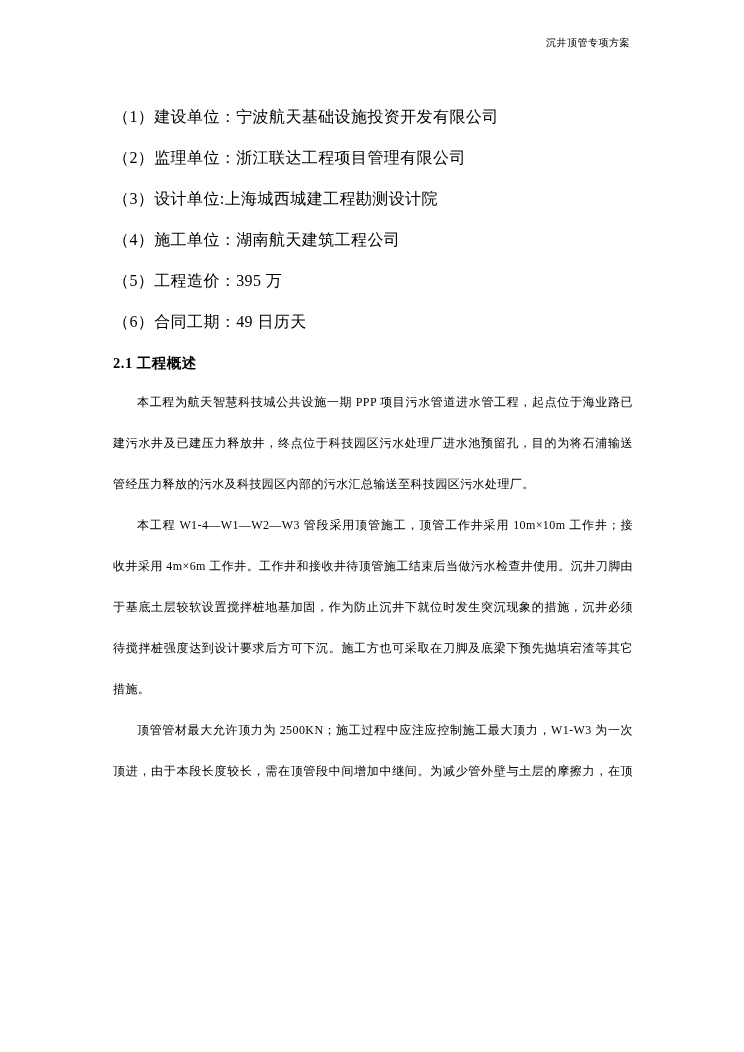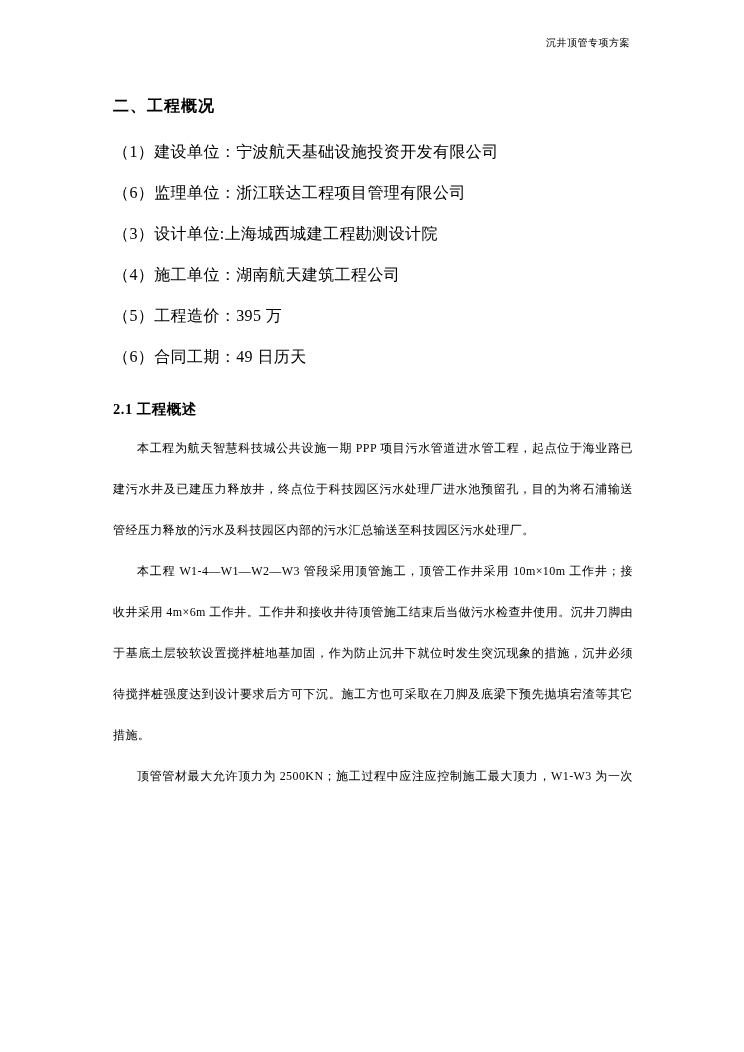--- a/index.html
+++ b/index.html
@@ -39,46 +39,45 @@
   .info-list .list-item {
     font-size: 16px;
     line-height: 41px;
     letter-spacing: 0.4px;
     white-space: nowrap;
   }
   .section-heading {
     font-size: 14.5px;
     font-weight: bold;
     letter-spacing: 0.5px;
-    margin-top: 17px;
+    margin-top: 6px;
     margin-bottom: 4px;
     line-height: 30px;
   }
   .body-text .paragraph {
     font-size: 12px;
     line-height: 41px;
     letter-spacing: 0.4px;
     text-align: justify;
     text-indent: 2em;
   }
 </style>
 </head>
 <body>
 
 <div class="page">
 
   <div class="doc-header">沉井顶管专项方案</div>
 
   <div class="content">
 
-    <div class="doc-title">二、工程概况</div>
 
     <div class="info-list">
       <div class="list-item">（1）建设单位：宁波航天基础设施投资开发有限公司</div>
-      <div class="list-item">（6）监理单位：浙江联达工程项目管理有限公司</div>
+      <div class="list-item">（2）监理单位：浙江联达工程项目管理有限公司</div>
       <div class="list-item">（3）设计单位:上海城西城建工程勘测设计院</div>
       <div class="list-item">（4）施工单位：湖南航天建筑工程公司</div>
       <div class="list-item">（5）工程造价：395 万</div>
       <div class="list-item">（6）合同工期：49 日历天</div>
     </div>
 
     <div class="section-heading">2.1 工程概述</div>
 
     <div class="body-text">
       <p class="paragraph">本工程为航天智慧科技城公共设施一期 PPP 项目污水管道进水管工程，起点位于海业路已建污水井及已建压力释放井，终点位于科技园区污水处理厂进水池预留孔，目的为将石浦输送管经压力释放的污水及科技园区内部的污水汇总输送至科技园区污水处理厂。</p>

